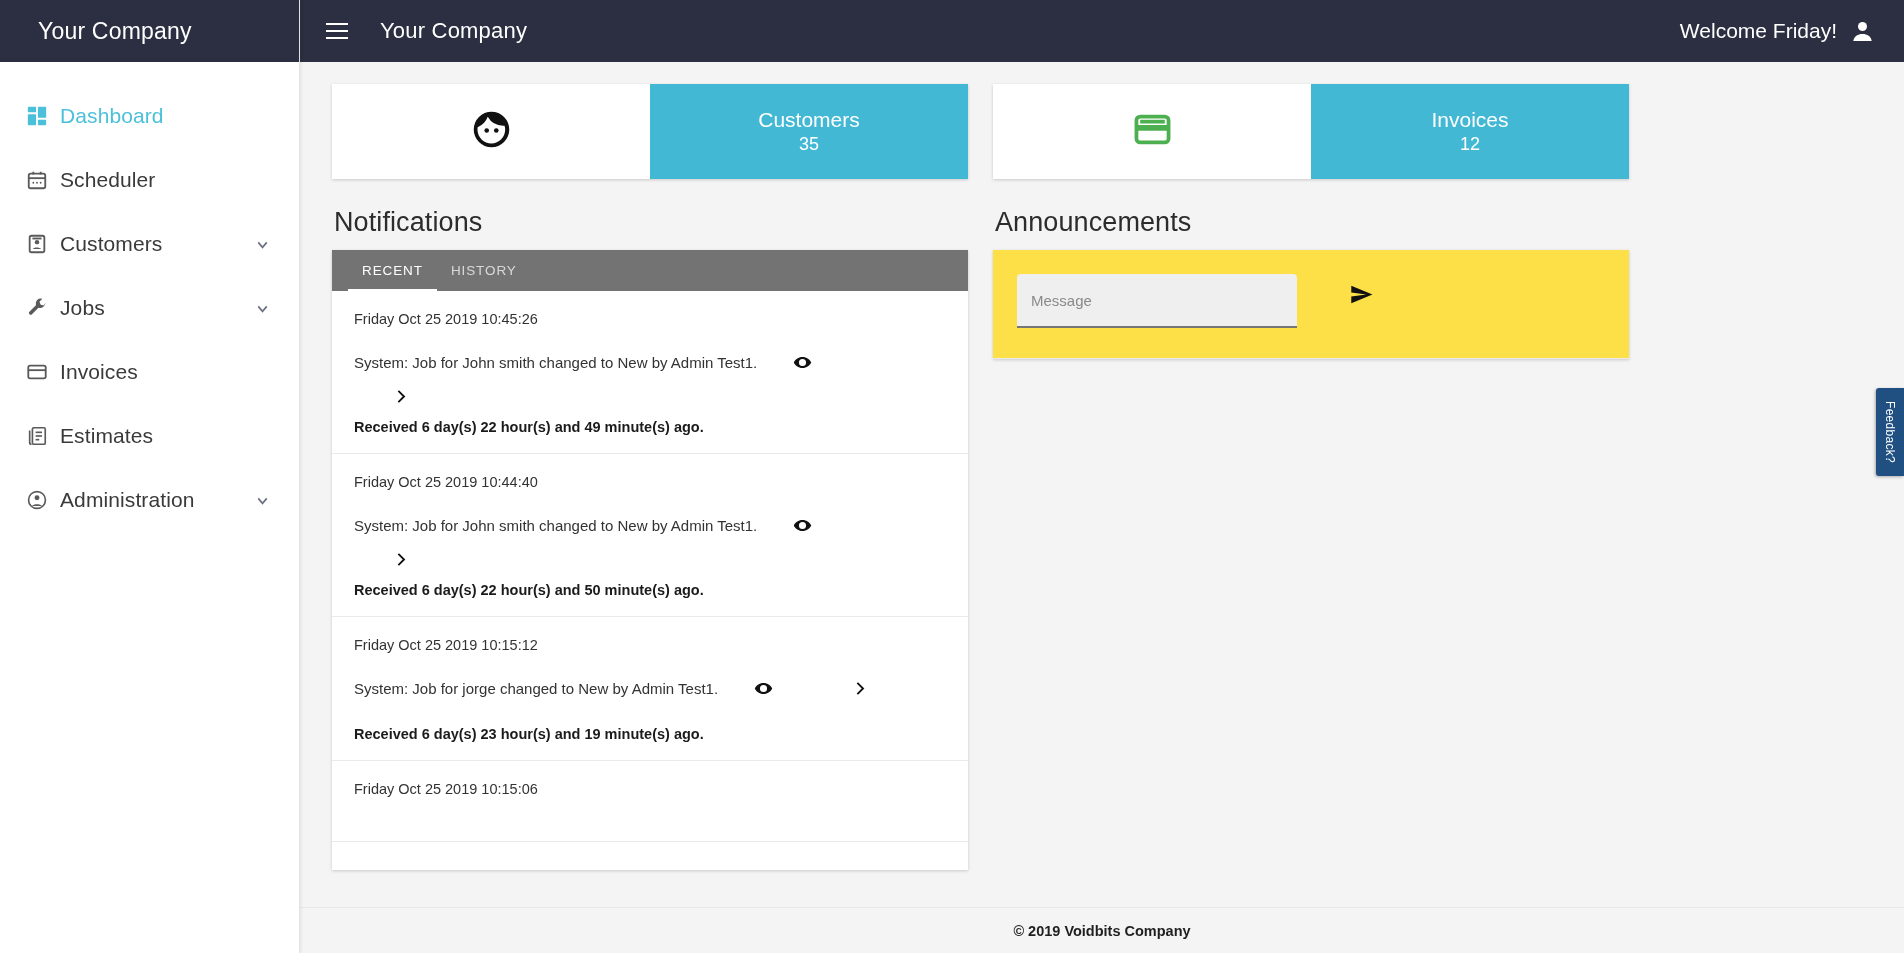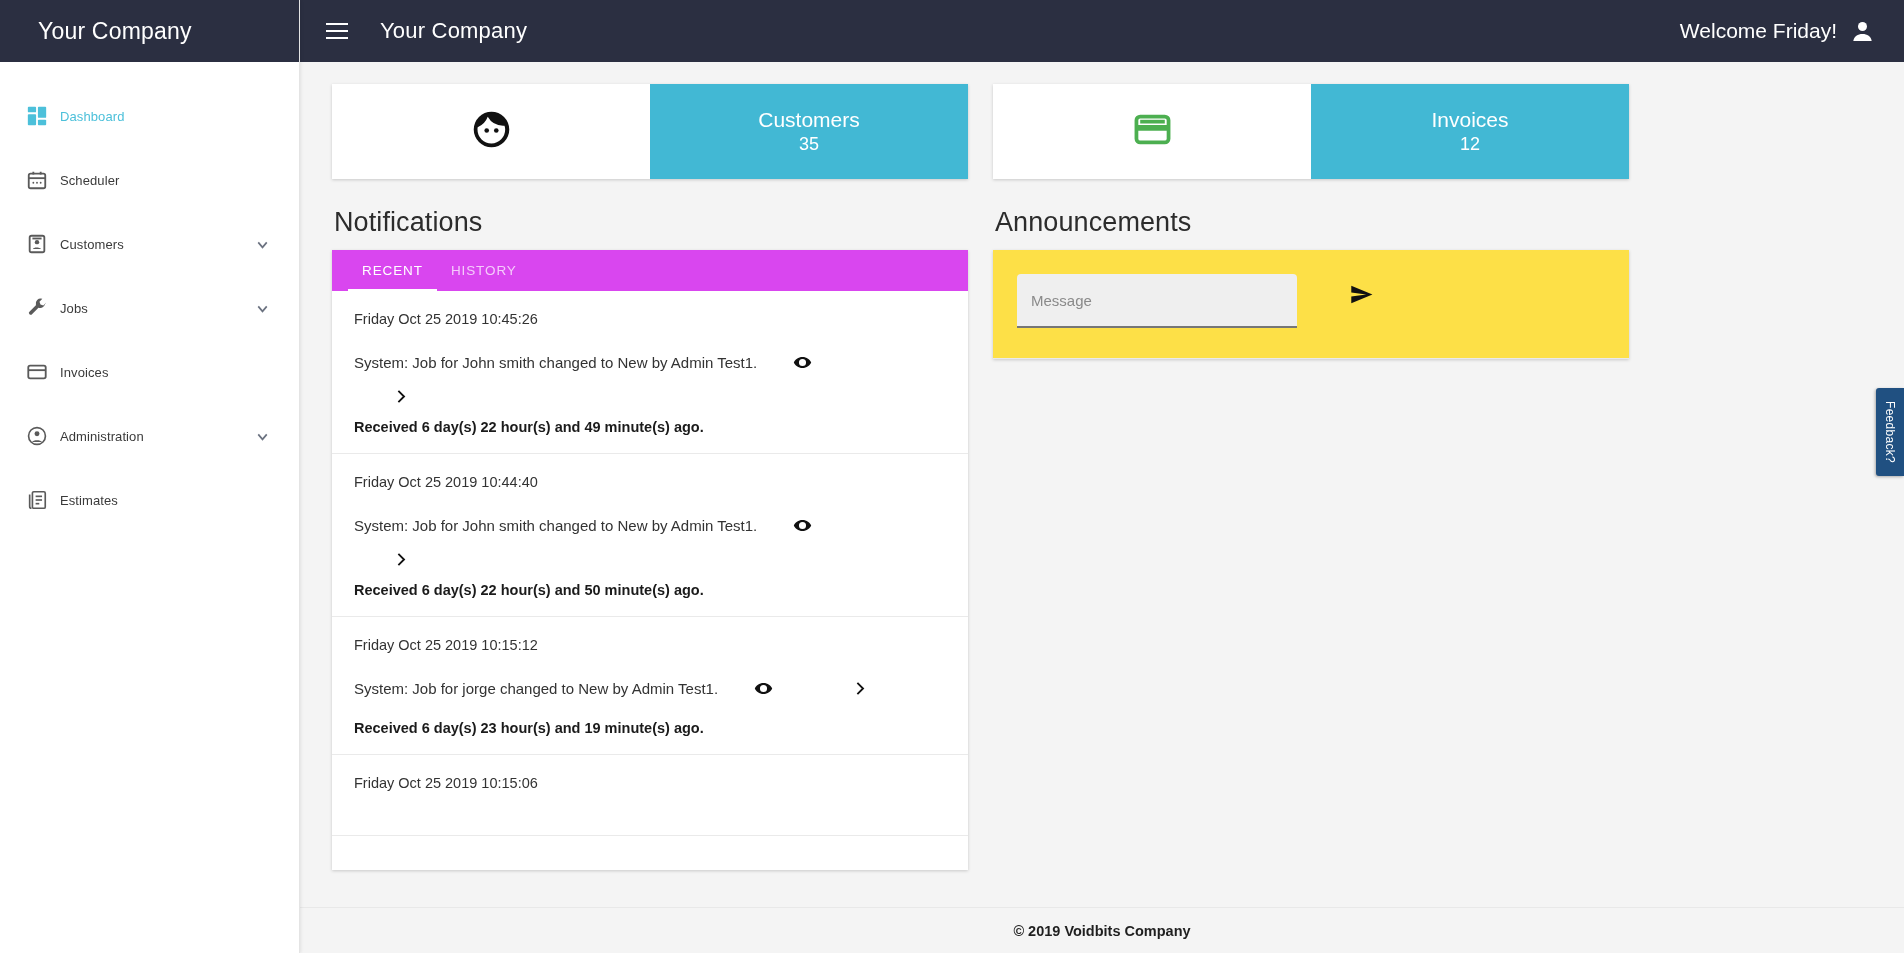--- a/index.html
+++ b/index.html
@@ -28,21 +28,21 @@
   .nav { padding-top: 22px; }
   .nav-item {
     height: 64px; display: flex; align-items: center;
     padding: 0 28px 0 14px; cursor: pointer;
     color: #3a3a3a; position: relative;
   }
   .nav-icon {
     width: 46px; min-width: 46px; display: flex;
     align-items: center; justify-content: center; color: #5a5a5a;
   }
-  .nav-label { font-size: 13px; letter-spacing: .1px; flex: 1; }
+  .nav-label { font-size: 21px; letter-spacing: .1px; flex: 1; }
   .nav-item.active .nav-label { color: #4cc0da; }
   .nav-item.active .nav-icon { color: #4cc0da; }
   .nav-chevron { color: #6b7280; display: flex; align-items: center; }
 
   
   .main { flex: 1; height: 953px; display: flex; flex-direction: column; position: relative; }
 
   .topbar {
     height: 62px; background: #2b2f41; color: #fff;
     display: flex; align-items: center; padding: 0 28px 0 26px;
@@ -80,21 +80,21 @@
 
   
   .section-title {
     font-size: 27px; font-weight: 400; color: #2c2c2c;
     margin: 28px 0 12px 2px; letter-spacing: .1px;
   }
 
   
   .panel { background: #fff; box-shadow: 0 1px 3px rgba(0,0,0,.18); }
   .tabs {
-    background: #d946ef; height: 41px; display: flex; align-items: stretch;
+    background: #737373; height: 41px; display: flex; align-items: stretch;
     padding-left: 16px;
   }
   .tab {
     display: flex; align-items: center; padding: 0 14px; cursor: pointer;
     color: rgba(255,255,255,.72); font-size: 13.5px; letter-spacing: .9px;
     position: relative; font-weight: 500;
   }
   .tab.active { color: #ffffff; }
   .tab.active::after {
     content: ""; position: absolute; left: 0; right: 0; bottom: 0;
@@ -104,21 +104,21 @@
   .notif-list { height: 579px; overflow: hidden; }
   .notif-item { border-bottom: 1px solid #eaeaea; padding: 20px 22px 18px 22px; }
   .notif-date { font-size: 14.5px; color: #333; margin-bottom: 26px; }
   .notif-row { display: flex; align-items: center; }
   .notif-msg { font-size: 15px; color: #333; }
   .eye-btn { margin-left: 36px; display: flex; align-items: center; cursor: pointer; color: #111; }
   .chev-btn { display: flex; align-items: center; cursor: pointer; color: #111; }
   .notif-row .chev-btn { margin-left: 78px; }
   .notif-arrow-row { padding-left: 38px; margin-top: 16px; }
   .notif-received { font-size: 14.5px; font-weight: bold; color: #1b1b1b; margin-top: 14px; }
-  .notif-item.compact .notif-received { margin-top: 22px; }
+  .notif-item.compact .notif-received { margin-top: 28px; }
 
   
   .ann-card { background: #fde047; box-shadow: 0 1px 3px rgba(0,0,0,.18); }
   .ann-compose { padding: 24px 24px 30px 24px; border-bottom: 1px solid #eaeaea;
     display: flex; align-items: flex-start; }
   .msg-field {
     width: 280px; height: 54px; background: #efefef;
     border: none; border-bottom: 2px solid #767676;
     border-radius: 4px 4px 0 0; padding: 0 14px;
     font-size: 15px; color: #333; font-family: "Liberation Sans", sans-serif;
@@ -228,44 +228,44 @@
             <rect x="2.5" y="5" width="19" height="14" rx="2"></rect>
             <line x1="2.5" y1="10" x2="21.5" y2="10"></line>
           </svg>
         </span>
         <span class="nav-label">Invoices</span>
       </div>
 
       <div class="nav-item">
         <span class="nav-icon">
           <svg width="22" height="22" viewBox="0 0 24 24" fill="none" stroke="currentColor" stroke-width="1.8">
+            <rect x="7" y="3" width="14" height="18" rx="1.5"></rect>
+            <path d="M4 6v13a2 2 0 0 0 2 2"></path>
+            <line x1="10.5" y1="8" x2="17.5" y2="8"></line>
+            <line x1="10.5" y1="12" x2="17.5" y2="12"></line>
+            <line x1="10.5" y1="16" x2="14.5" y2="16"></line>
+          </svg>
+        </span>
+        <span class="nav-label">Estimates</span>
+      </div>
+
+      <div class="nav-item">
+        <span class="nav-icon">
+          <svg width="22" height="22" viewBox="0 0 24 24" fill="none" stroke="currentColor" stroke-width="1.8">
             <circle cx="12" cy="12" r="9.2"></circle>
             <circle cx="12" cy="9.6" r="2.7" fill="currentColor" stroke="none"></circle>
             <path d="M6.6 18.6c1.2-2.6 9.6-2.6 10.8 0" fill="currentColor" stroke="none"></path>
           </svg>
         </span>
         <span class="nav-label">Administration</span>
         <span class="nav-chevron">
           <svg width="17" height="17" viewBox="0 0 24 24" fill="none" stroke="currentColor" stroke-width="2.4">
               <polyline points="6 9 12 16 18 9"></polyline>
             </svg>
         </span>
-      </div>
-
-      <div class="nav-item">
-        <span class="nav-icon">
-          <svg width="22" height="22" viewBox="0 0 24 24" fill="none" stroke="currentColor" stroke-width="1.8">
-            <rect x="7" y="3" width="14" height="18" rx="1.5"></rect>
-            <path d="M4 6v13a2 2 0 0 0 2 2"></path>
-            <line x1="10.5" y1="8" x2="17.5" y2="8"></line>
-            <line x1="10.5" y1="12" x2="17.5" y2="12"></line>
-            <line x1="10.5" y1="16" x2="14.5" y2="16"></line>
-          </svg>
-        </span>
-        <span class="nav-label">Estimates</span>
       </div>
 
     </nav>
   </aside>
 
   <div class="main">
 
     <header class="topbar">
       <div class="hamburger">
         <span></span>

